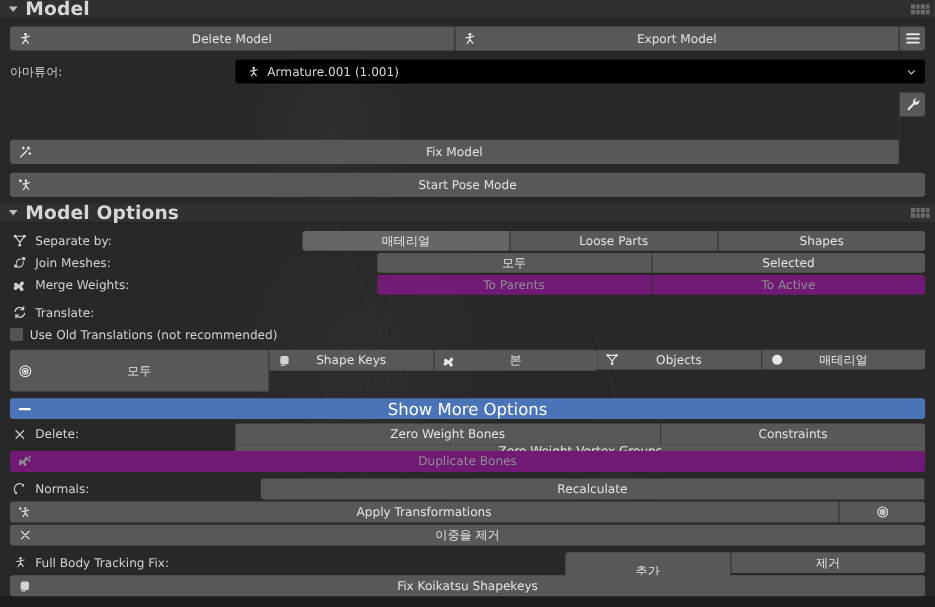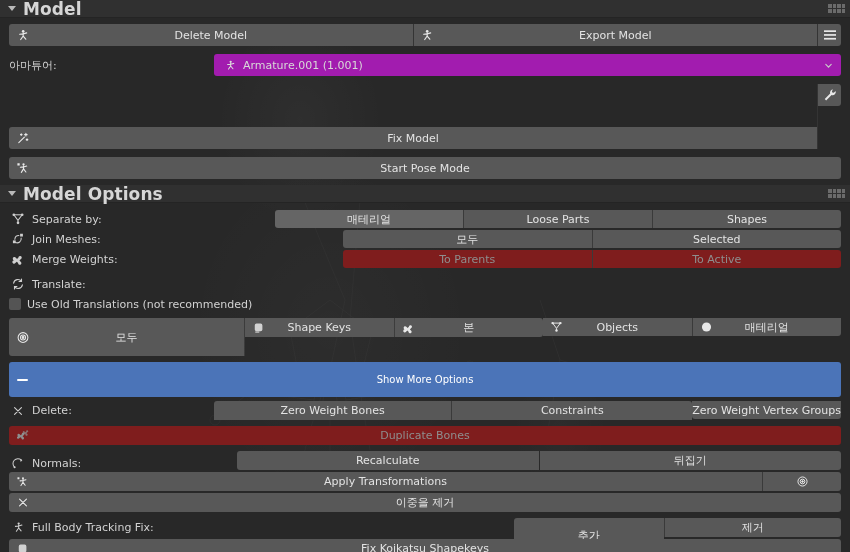--- a/index.html
+++ b/index.html
@@ -66,52 +66,52 @@
     position:relative;
     border-radius:3px;
     font-size:11px;
     white-space:nowrap;
     user-select:none;
   }
   .btn.sq{ border-radius:0; }
   .btn.l{ border-radius:3px 0 0 3px; }
   .btn.r{ border-radius:0 3px 3px 0; }
   .btn.hover{ background:#656565; }
-  .btn.dim{ color:#8e8e8e; background:#7f1d1d; }
+  .btn.dim{ color:#8e8e8e; background:#701a75; }
   .btn .ico{
     position:absolute; left:6px; top:50%; transform:translateY(-50%);
     width:15px; height:15px; display:flex; align-items:center; justify-content:center;
   }
   .sep{ width:1px; background:#343434; flex:none; }
   .sepv{ width:1px; background:#3a3a3a; flex:none; }
 
   .lbl{
     display:flex; align-items:center;
     font-size:11px; color:#d2d2d2; white-space:nowrap;
   }
   .lbl .ic{ width:18px; display:flex; align-items:center; justify-content:center; margin-right:5px; }
 
   .blue{
     background:#4b74b8; color:#ffffff;
-    height:35px; border-radius:3px;
+    height:19px; border-radius:3px;
     display:flex; align-items:center; justify-content:center;
-    position:relative; font-size:10px;
+    position:relative; font-size:15px;
   }
   .blue .minus{
     position:absolute; left:8px; top:50%; transform:translateY(-50%);
     width:11px; height:2px; background:#ffffff; border-radius:1px;
   }
 
   .chk{
     width:12px;height:12px;background:#545454;border-radius:2px;
     margin-right:6px; flex:none;
   }
 
   .dropdown{
-    flex:1; height:22px; background:#a21caf; border-radius:3px;
+    flex:1; height:22px; background:#000000; border-radius:3px;
     display:flex; align-items:center; position:relative;
     padding-left:8px; color:#d8d8d8; font-size:11px;
   }
   .dropdown .dicon{ width:16px;height:16px;display:flex;align-items:center;justify-content:center; margin-right:5px; }
   .dropdown .chev{
     position:absolute; right:9px; top:50%; transform:translateY(-50%);
     width:8px;height:8px;
   }
   svg{ display:block; }
 </style>
@@ -433,21 +433,21 @@
 
     <div class="row" style="height:19px;">
       <div class="lbl" style="flex:0 0 205px;">
         <span class="ic">
           <svg width="12" height="12" viewBox="0 0 14 14" stroke="#cfcfcf" stroke-width="1.3" stroke-linecap="round">
             <path d="M3 3 L11 11 M11 3 L3 11"></path>
           </svg>
         </span>
         <span>Delete:</span>
       </div>
-      <div style="flex:1 1 0;display:flex;flex-direction:row;">
+      <div style="flex:1 1 0;display:flex;flex-direction:column;">
         <div class="row" style="height:19px;">
           <div class="btn l" style="flex:1 1 0;height:19px;border-radius:3px 0 0 0;">
             <span>Zero Weight Bones</span>
           </div>
           <div class="sepv"></div>
           <div class="btn r" style="flex:0 0 240px;height:19px;border-radius:0 3px 0 0;">
             <span>Constraints</span>
           </div>
         </div>
         <div style="height:1px;background:#343434;"></div>
@@ -466,38 +466,35 @@
             <path d="M3.4 8.4a1.6 1.6 0 1 1 1.1-2.7l1.3 1.3 1.3-1.3A1.6 1.6 0 1 1 9.4 7.0L8.1 8.3l1.3 1.3a1.6 1.6 0 1 1-2.7 1.0l-1.2-1.2-1.3 1.2A1.6 1.6 0 1 1 3.4 8.4z"></path>
             <path d="M9.6 4.6a1.3 1.3 0 1 1 .9-2.2l1.0 1.0 1.0-1.0a1.3 1.3 0 1 1 1.4 1.1l-1.0 1.0 1.0 1.0a1.3 1.3 0 1 1-2.2.8l-.9-.9-1.0.9a1.3 1.3 0 1 1-.2-1.7z" opacity=".75"></path>
           </svg>
         </span>
         <span>Duplicate Bones</span>
       </div>
     </div>
 
     <div class="gap6"></div>
 
-    <div class="row" style="height:19px;align-items:flex-end;">
+    <div class="row" style="height:19px;">
       <div class="lbl" style="flex:0 0 228px;">
         <span class="ic">
           <svg width="13" height="13" viewBox="0 0 16 16" fill="none" stroke="#cfcfcf" stroke-width="1.25" stroke-linecap="round">
             <path d="M3.2 12.6 A6 6 0 0 1 11.4 3.6"></path>
             <path d="M11.0 2.4 L12.8 5.0 L9.8 5.4 z" fill="#cfcfcf" stroke="none"></path>
             <circle cx="3.2" cy="12.6" r="1.3" fill="#cfcfcf" stroke="none"></circle>
           </svg>
         </span>
         <span>Normals:</span>
       </div>
       <div class="btn l" style="flex:1 1 0;height:19px;">
         <span>Recalculate</span>
       </div>
       <div class="sepv"></div>
-      <div class="btn r" style="flex:1 1 0;height:19px;">
-        <span>뒤집기</span>
-      </div>
     </div>
 
     <div class="gap2"></div>
 
     <div class="row" style="height:19px;">
       <div class="btn l" style="flex:1 1 auto;height:19px;">
         <span class="ico">
           <svg width="13" height="13" viewBox="0 0 16 16" stroke="#e8e8e8" stroke-width="1.3" fill="none" stroke-linecap="round">
             <rect x="1.8" y="2.2" width="2.4" height="2.4" fill="#e8e8e8" stroke="none"></rect>
             <circle cx="8.6" cy="3.3" r="1.3" fill="#e8e8e8" stroke="none"></circle>

